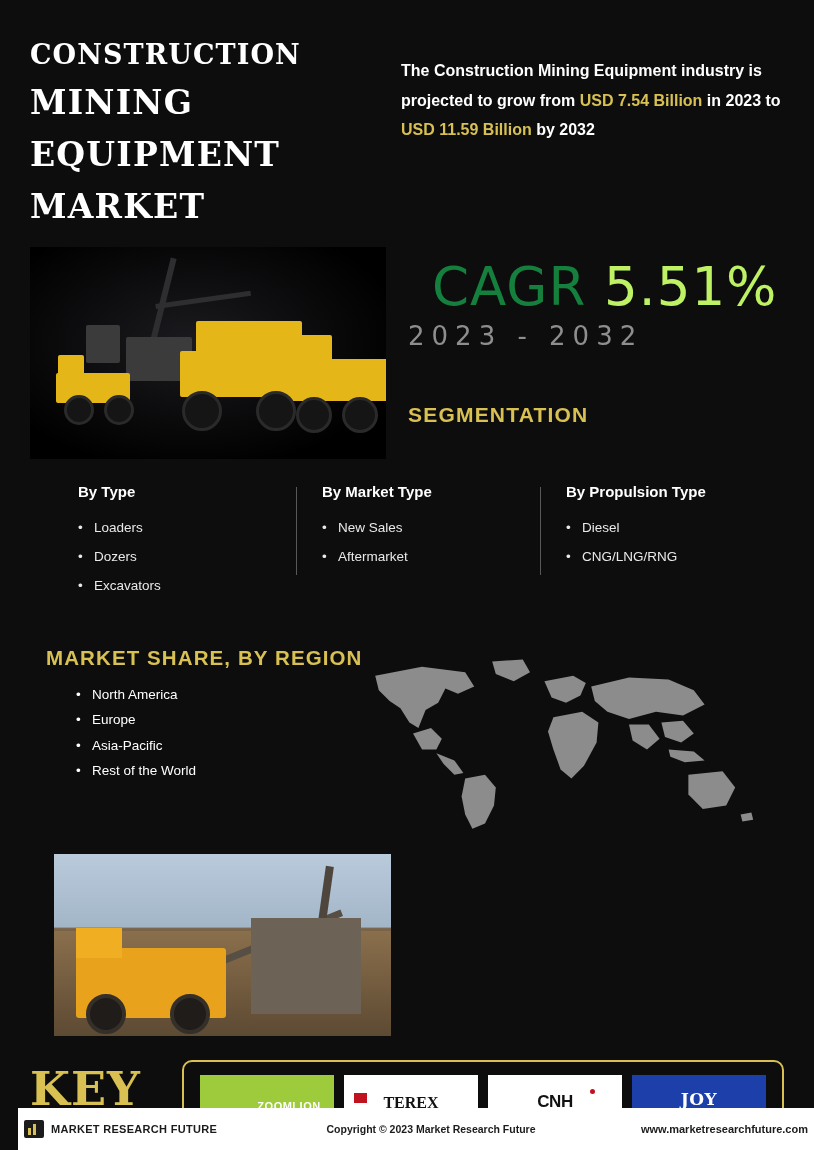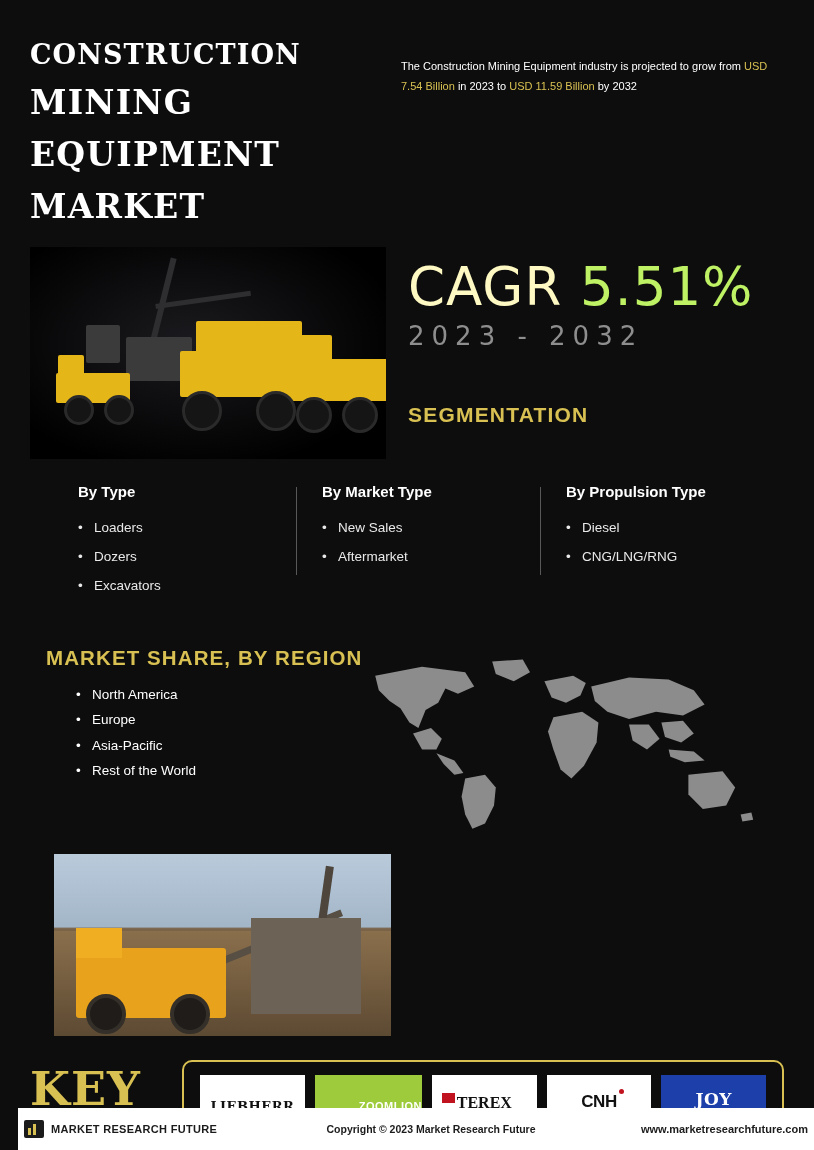--- a/index.html
+++ b/index.html
@@ -33,22 +33,22 @@
   }
   .title-line.l1 { font-size: 27px; letter-spacing: 1.1px; }
 
   .intro-block {
     flex: 1;
     padding-top: 22px;
     padding-left: 6px;
   }
   .intro-text {
     color: #ffffff;
-    font-size: 11px;
-    font-weight: 400;
+    font-size: 16px;
+    font-weight: 700;
     line-height: 1.85;
   }
   .gold { color: #d8c152; }
 
   
   .mid {
     display: flex;
     padding: 14px 30px 0 30px;
   }
   .hero-img {
@@ -86,21 +86,21 @@
     padding-left: 22px;
     padding-top: 12px;
   }
   .cagr-line {
     font-family: "DejaVu Sans", sans-serif;
     font-size: 53px;
     font-weight: 400;
     letter-spacing: 1px;
     line-height: 1.05;
   }
-  .cagr-word { color: #fef9c3; }
+  .cagr-word { color: #15803d; margin-left: 24px; }
   .cagr-val { color: #bef264; }
   .cagr-years {
     color: #8e8e8e;
     font-size: 26px;
     letter-spacing: 7px;
     margin-top: 6px;
     font-family: "DejaVu Sans", sans-serif;
   }
   .seg-title {
     color: #d8c152;
@@ -434,23 +434,20 @@
     <div class="truck-w1"></div>
     <div class="truck-w2"></div>
   </div>
 
   <div class="players">
     <div class="key-text">
       <div class="key-1">KEY</div>
       <div class="key-2">PLAYERS</div>
     </div>
     <div class="logos-box">
-      <div class="logo">
-        <span class="logo-liebherr">LIEBHERR</span>
-      </div>
       <div class="logo logo-zoomlion">
         <span>ZOOMLION</span>
       </div>
       <div class="logo">
         <div class="logo-terex-sq"></div>
         <span class="logo-terex-main">TEREX</span>
         <span class="logo-terex-sub">CORPORATION</span>
         <div class="logo-terex-bar"></div>
       </div>
       <div class="logo">

